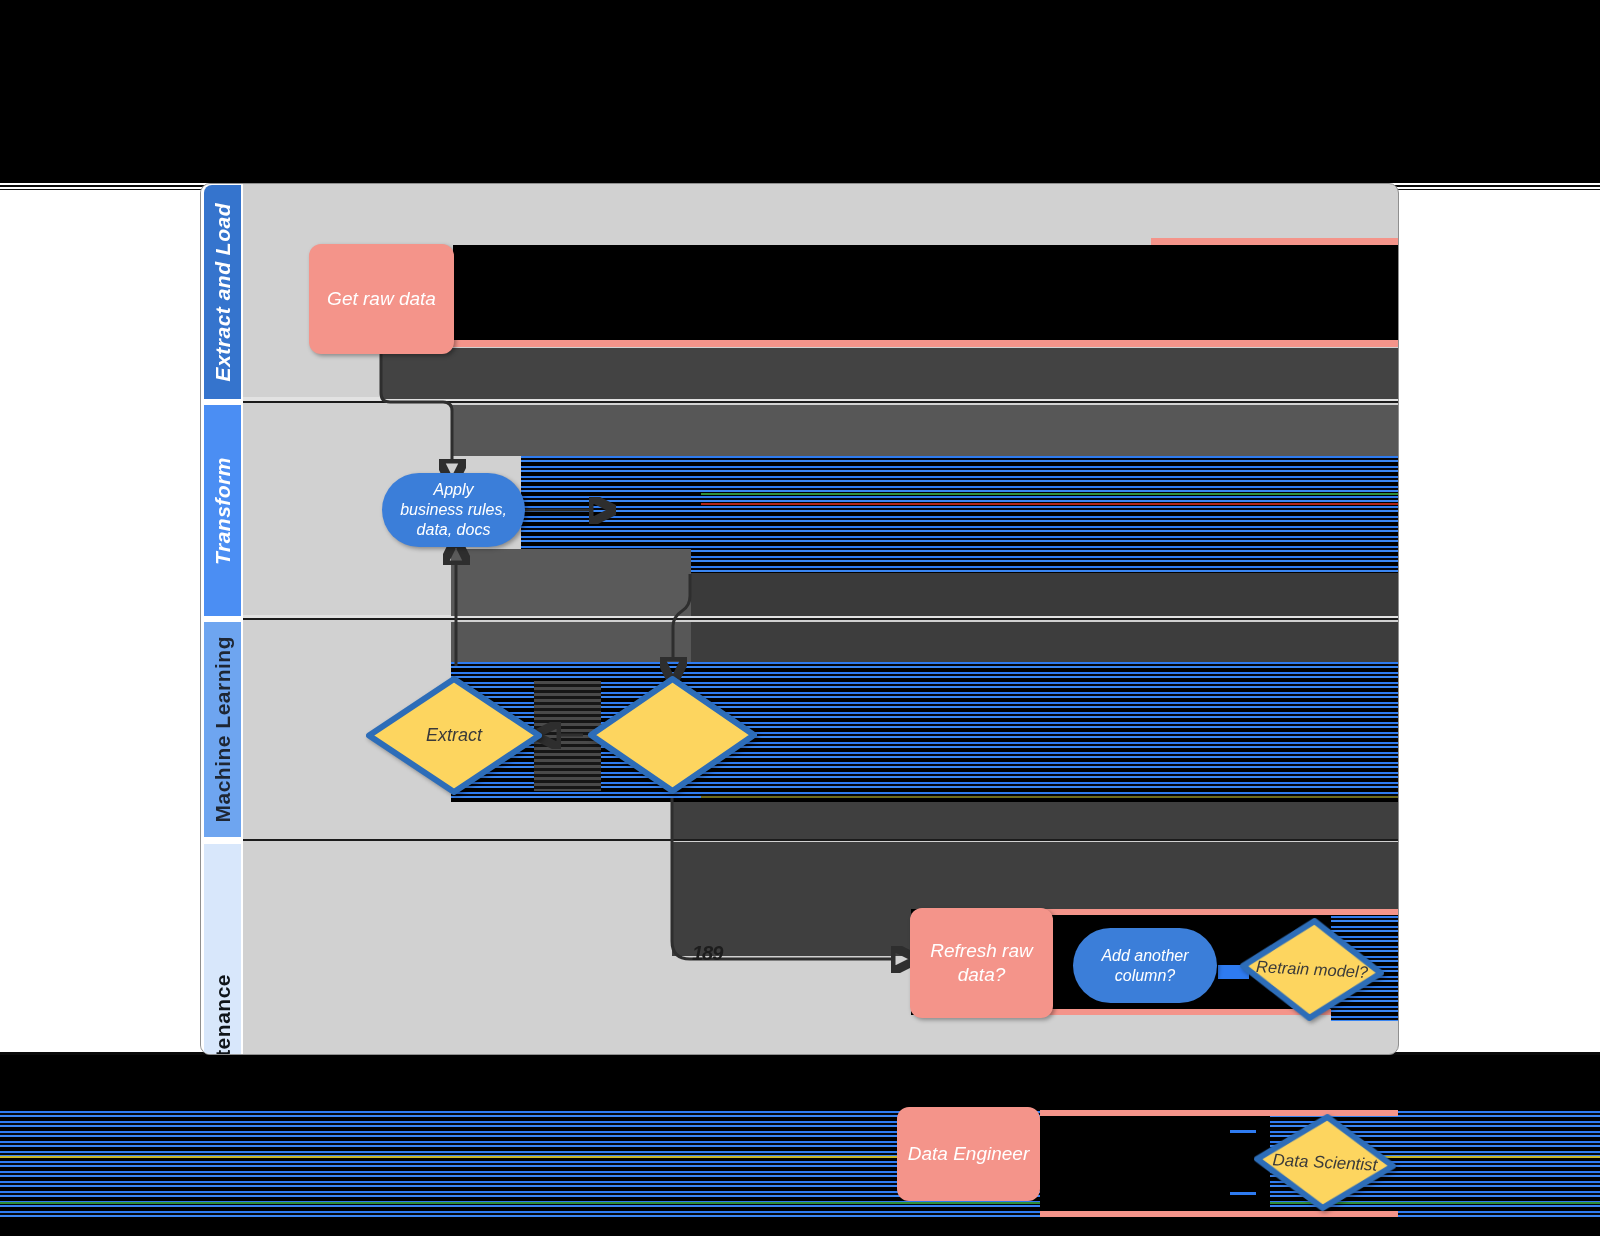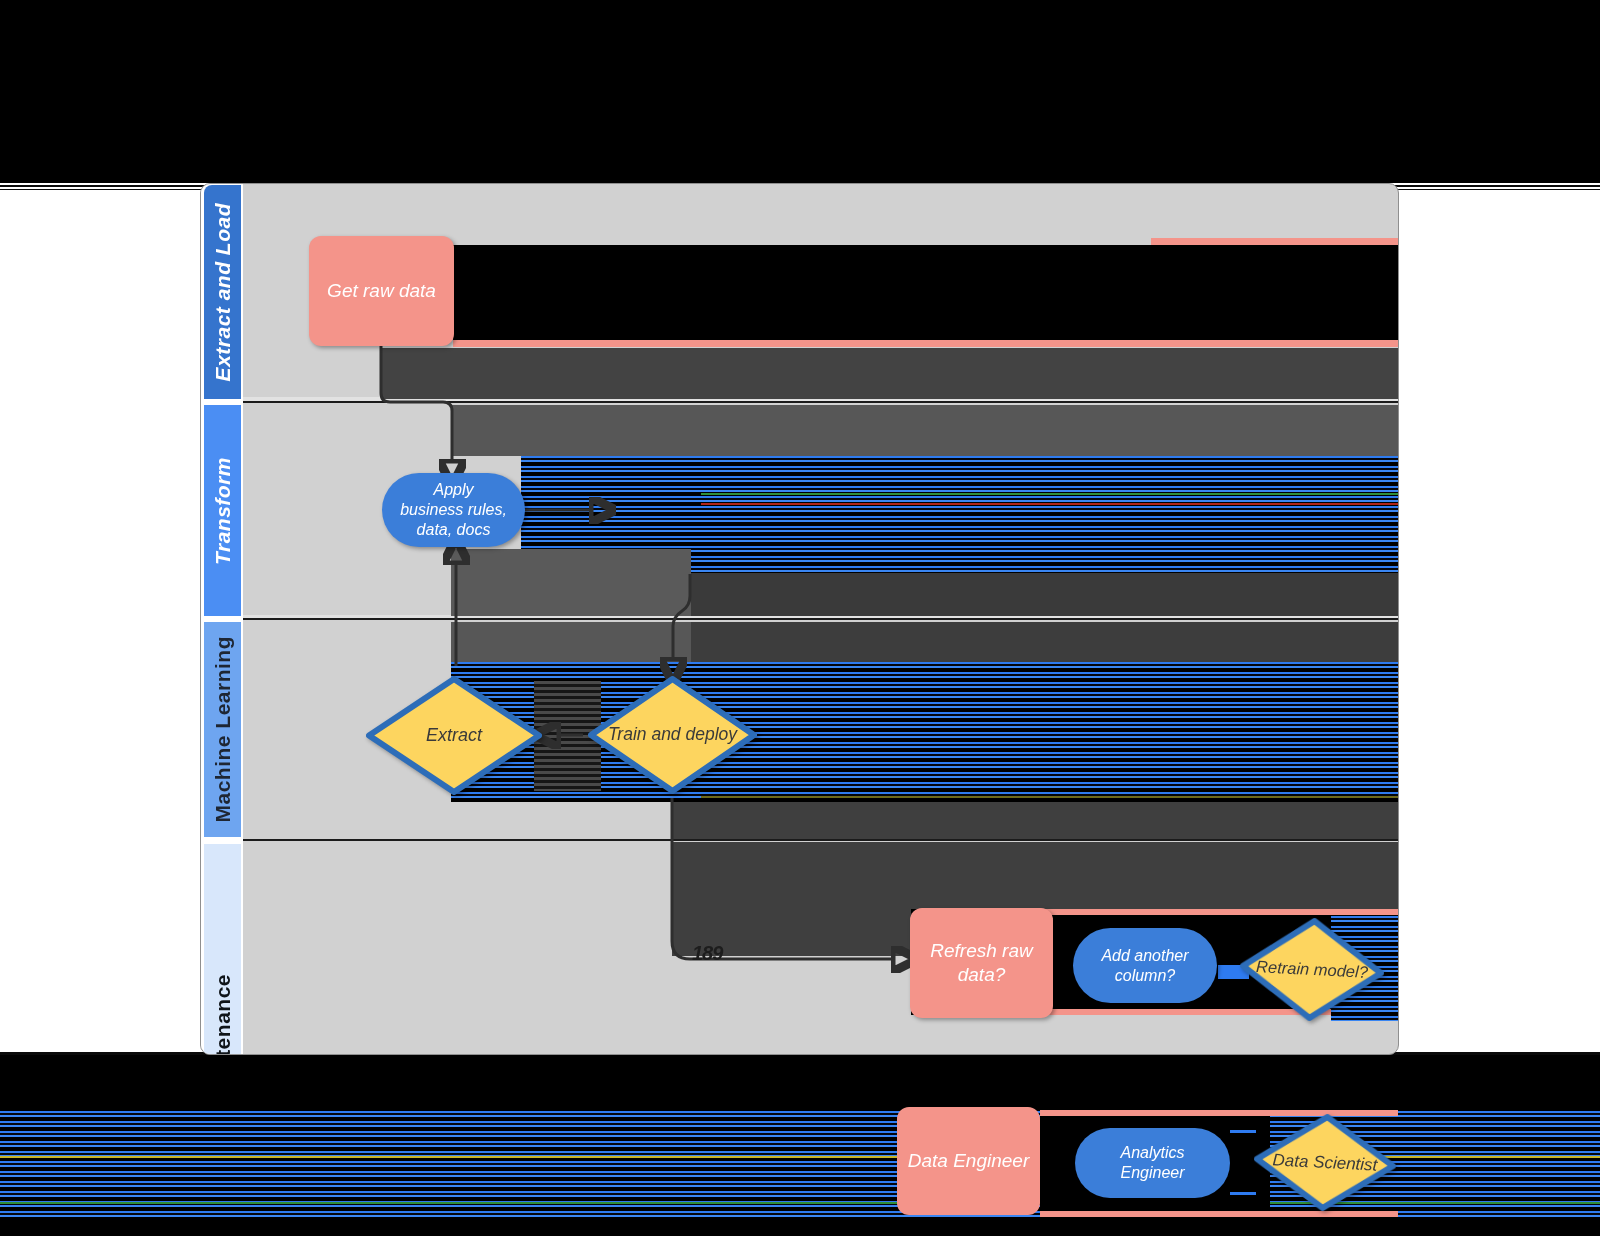--- a/index.html
+++ b/index.html
@@ -122,41 +122,40 @@
     <path d="M381,346 L381,393 Q381,402 390,402 L443,402 Q452,402 452,411 L452,462" marker-end="url(#arr)"></path>
     <path d="M525,510 L592,510" marker-end="url(#arr)"></path>
     <path d="M690,574 L690,596 Q690,606 682,611 Q673,617 673,626 L673,660" marker-end="url(#arr)"></path>
     <path d="M583,735 L558,735" marker-end="url(#arr)"></path>
     <path d="M456,666 L456,562" marker-end="url(#arr)"></path>
     <path d="M672,798 L672,941 Q672,959 690,959 L894,959" marker-end="url(#arr)"></path>
   </svg>
 
   <div class="glitch-label" style="left:692px;top:942px;">189</div>
 
-  <div class="node node-rect" style="left:309px;top:236px;width:145px;height:110px;padding:0 14px;box-sizing:border-box;">
+  <div class="node node-rect" style="left:309px;top:244px;width:145px;height:110px;padding:0 14px;box-sizing:border-box;">
     <span>Get raw data</span>
   </div>
 
   <div class="node node-pill" style="left:382px;top:473px;width:143px;height:74px;padding:0 18px;box-sizing:border-box;">
     <span>Apply business rules, data, docs</span>
   </div>
 
 
   <div class="diamond" style="left:363px;top:673px;width:182px;height:125px;">
     <svg width="182" height="125" viewBox="0 0 182 125">
       <polygon points="91,6 176,62.5 91,119 6,62.5"></polygon>
     </svg>
     <div class="dlabel">Extract</div>
   </div>
 
   <div class="diamond" style="left:585px;top:673px;width:175px;height:124px;">
     <svg width="175" height="124" viewBox="0 0 175 124">
       <polygon points="87.5,6 169,62 87.5,118 6,62"></polygon>
     </svg>
-    <div class="dlabel" style="font-size:17.5px;">Train and deploy</div>
   </div>
 
   <div class="node node-rect" style="left:910px;top:908px;width:143px;height:110px;padding:0 16px;box-sizing:border-box;">
     <span>Refresh raw data?</span>
   </div>
 
   <div class="node node-pill" style="left:1073px;top:928px;width:144px;height:75px;padding:9px 20px;box-sizing:border-box;">
     <span>Add another column?</span>
   </div>
 
@@ -166,27 +165,24 @@
     </svg>
     <div class="dlabel" style="font-size:16.5px;left:6%;width:88%;">Retrain model?</div>
   </div>
 
   <div class="abs band-black" style="left:1040px;top:1116px;width:230px;height:95px;z-index:3;"></div>
   <div class="abs" style="left:1040px;top:1110px;width:358px;height:6px;background:#f4948a;z-index:3;"></div>
   <div class="abs" style="left:1040px;top:1211px;width:358px;height:6px;background:#f4948a;z-index:3;"></div>
   <div class="thin" style="left:1230px;top:1130px;width:26px;height:3px;background:#2e7bf0;z-index:4;"></div>
   <div class="thin" style="left:1230px;top:1192px;width:26px;height:3px;background:#2e7bf0;z-index:4;"></div>
 
-  <div class="node node-rect" style="left:897px;top:1107px;width:143px;height:108px;padding:0 10px;box-sizing:border-box;box-shadow:none;text-align:center;">
+  <div class="node node-rect" style="left:897px;top:1107px;width:143px;height:94px;padding:0 10px;box-sizing:border-box;box-shadow:none;text-align:center;">
     <span>Data Engineer</span>
   </div>
 
-  <div class="node node-pill" style="left:1075px;top:1128px;width:155px;height:70px;padding:0 26px;box-sizing:border-box;box-shadow:none;">
-    <span>Analytics Engineer</span>
-  </div>
 
   <div class="diamond rot3" style="left:1252px;top:1112px;width:146px;height:101px;">
     <svg width="146" height="101" viewBox="0 0 146 101">
       <polygon points="73,5 141,50.5 73,96 5,50.5"></polygon>
     </svg>
     <div class="dlabel" style="font-size:17px;left:2%;width:96%;">Data Scientist</div>
   </div>
 
 </div>
 

